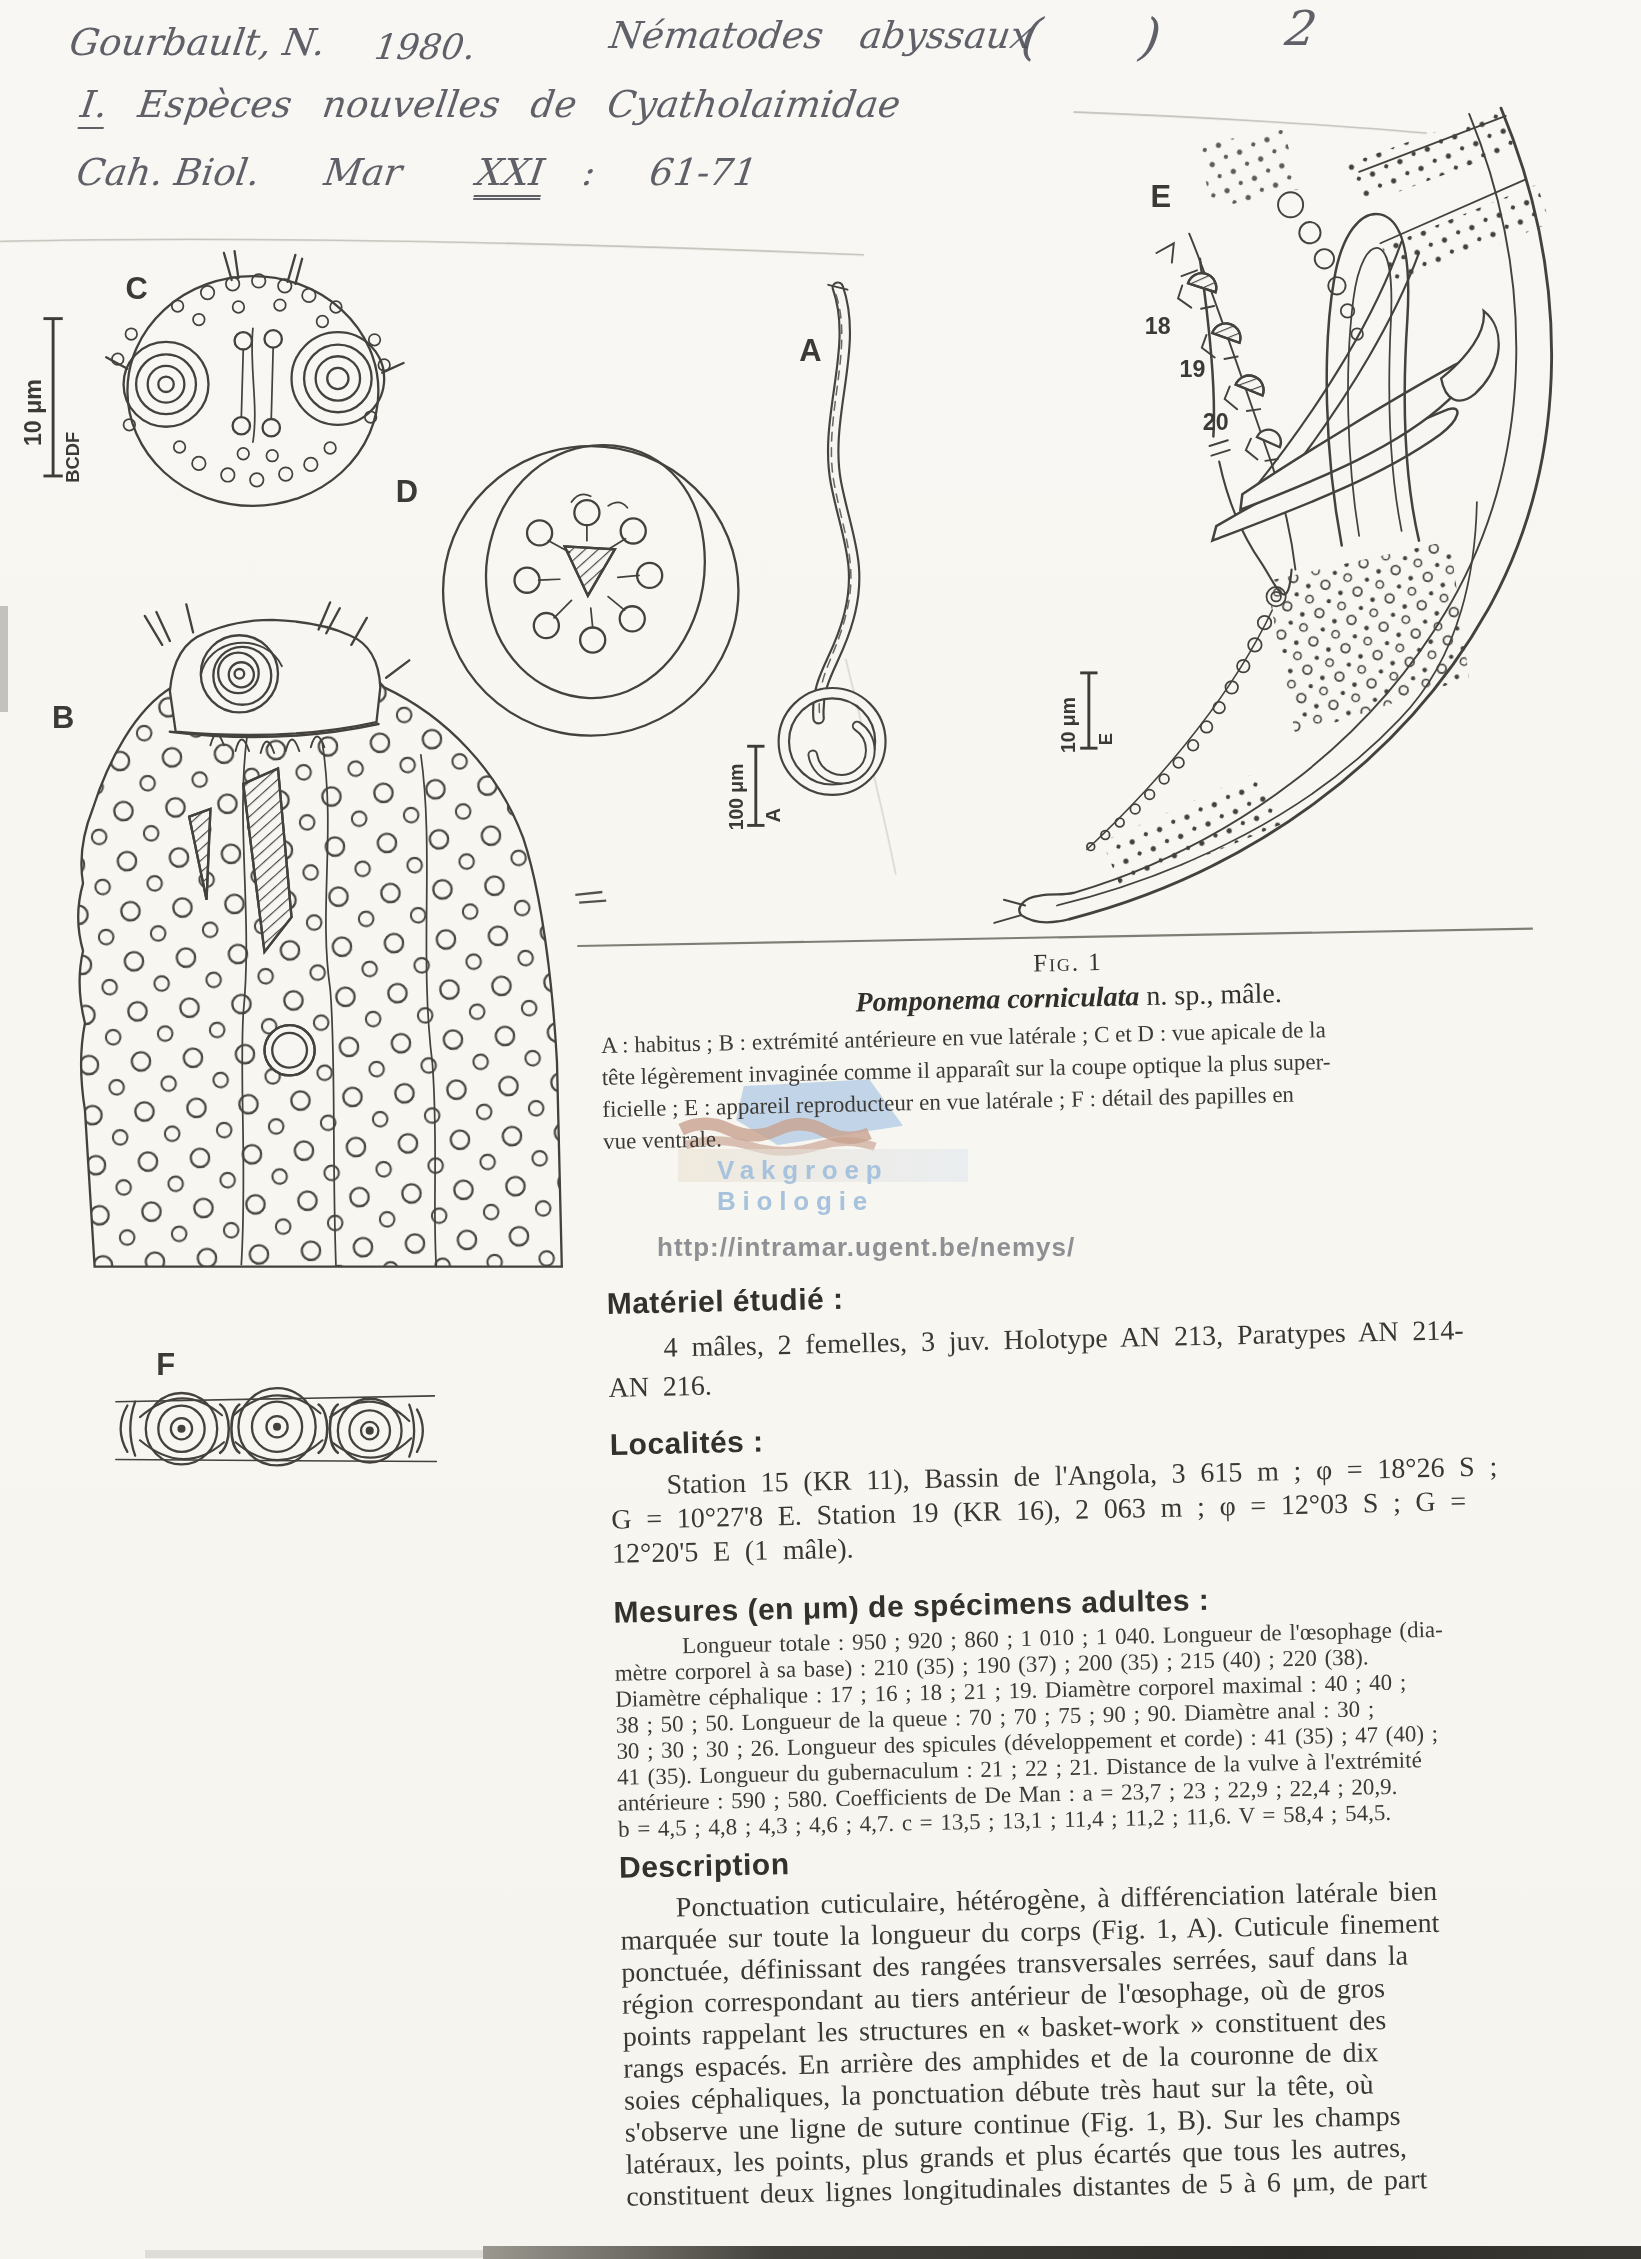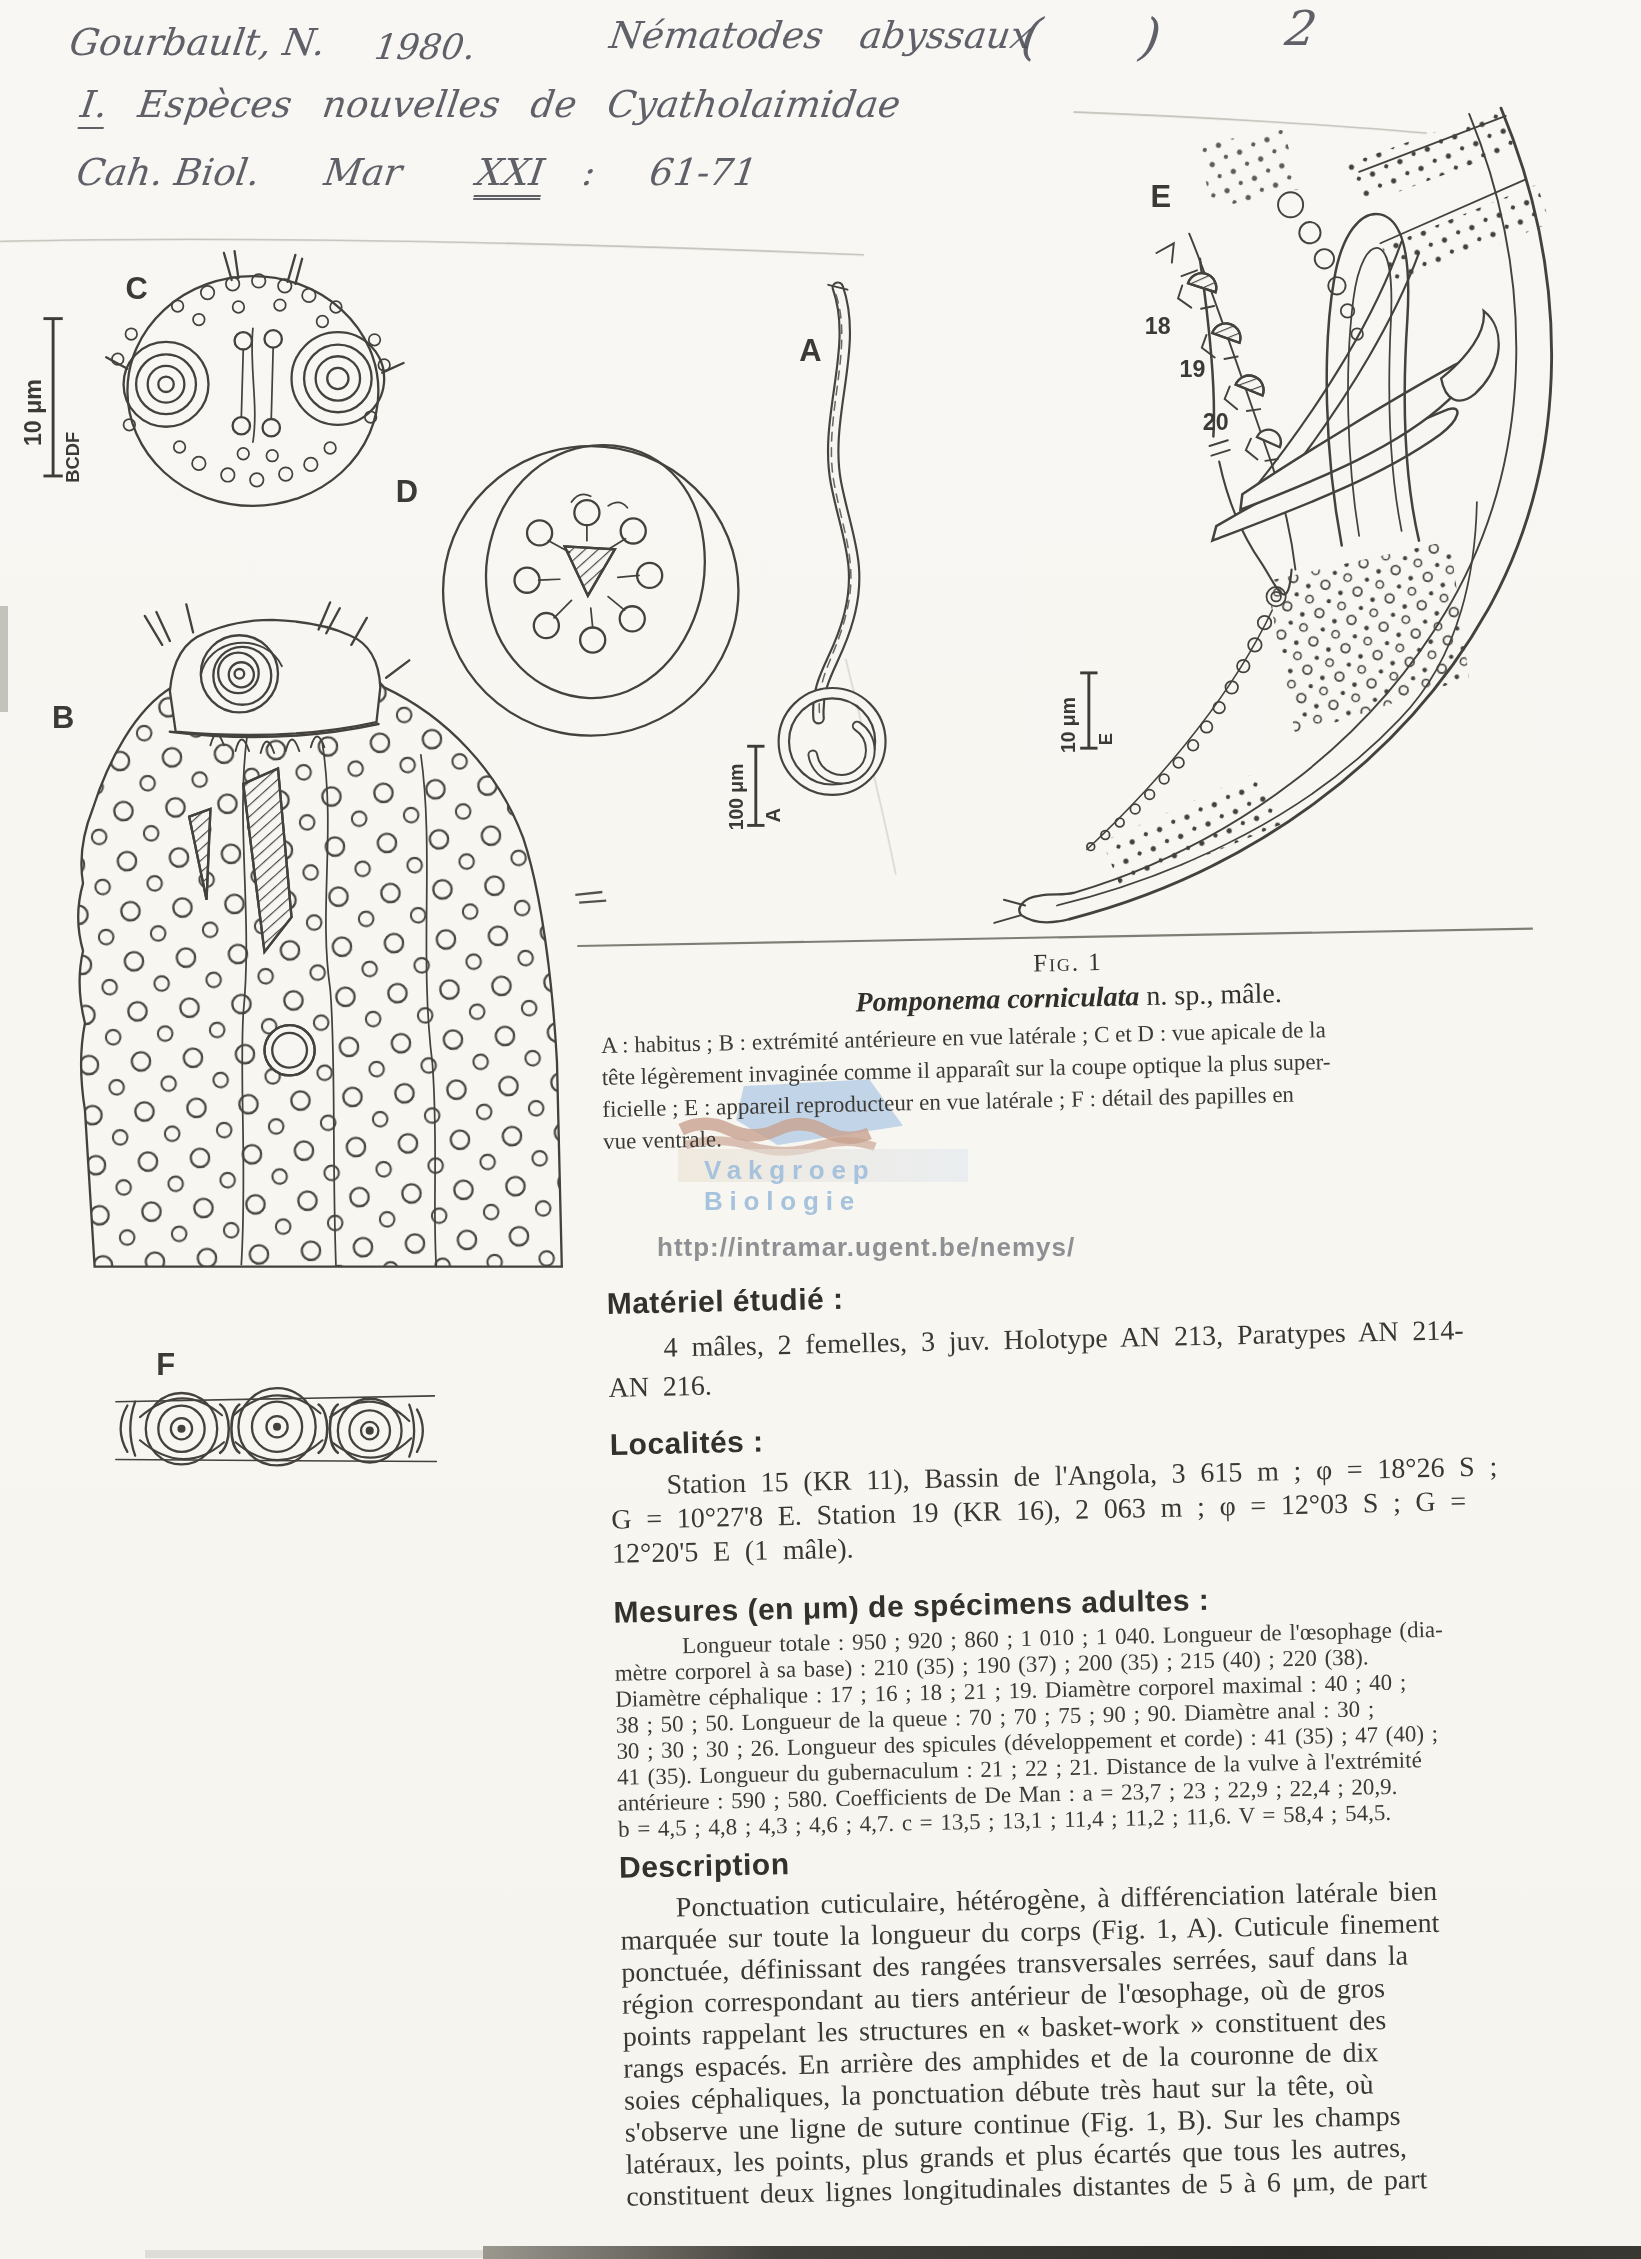--- a/index.html
+++ b/index.html
@@ -26,21 +26,21 @@
      color:#33312c;letter-spacing:0.5px;}
   .body29{font-size:28px;line-height:39px;white-space:pre-line;word-spacing:6.8px;}
   .body29.ind{text-indent:56px;}
   .station{font-size:28px;line-height:34px;white-space:pre-line;word-spacing:7.7px;text-indent:56px;}
   .mesures{font-size:23px;line-height:26px;white-space:pre-line;word-spacing:1.9px;
      text-indent:68px;color:#3d3a35;}
   .descr{font-size:28px;line-height:32px;white-space:pre-line;word-spacing:3.9px;text-indent:56px;}
   .abs{position:absolute;left:0;right:0;}
   
   #watermark{position:absolute;left:628px;top:1062px;width:386px;height:164px;z-index:1;}
-  .wm-org{position:absolute;left:76px;top:93px;font-family:"Liberation Sans",sans-serif;
+  .wm-org{position:absolute;left:89px;top:93px;font-family:"Liberation Sans",sans-serif;
      font-weight:700;font-size:26px;letter-spacing:6.8px;color:#a7c2dc;}
   .wm-url{position:absolute;left:29px;top:122px;font-family:"Liberation Sans",sans-serif;
      font-weight:700;font-size:26px;letter-spacing:1px;color:#8e9093;margin-top:48px;}
   .wm-band{position:absolute;left:50px;top:87px;width:290px;height:33px;
      background:linear-gradient(90deg,#eadfce,#dfe6ee);opacity:.55;}
   
   #bottom-bar{position:absolute;left:483px;top:2246px;width:1159px;height:13.5px;z-index:4;
      background:linear-gradient(90deg,#9b9890,#44423c 25%,#2f2d29 70%,#3a3833);}
   #bottom-smudge{position:absolute;left:145px;top:2250px;width:338px;height:7.7px;
      background:#c9c6bf;opacity:.5;z-index:4;}

